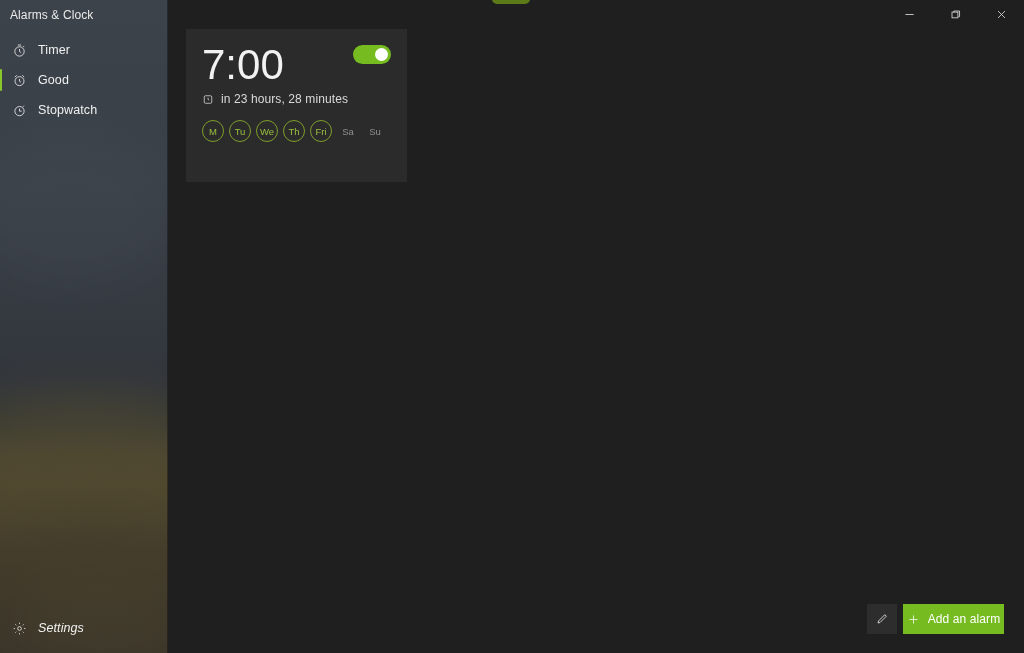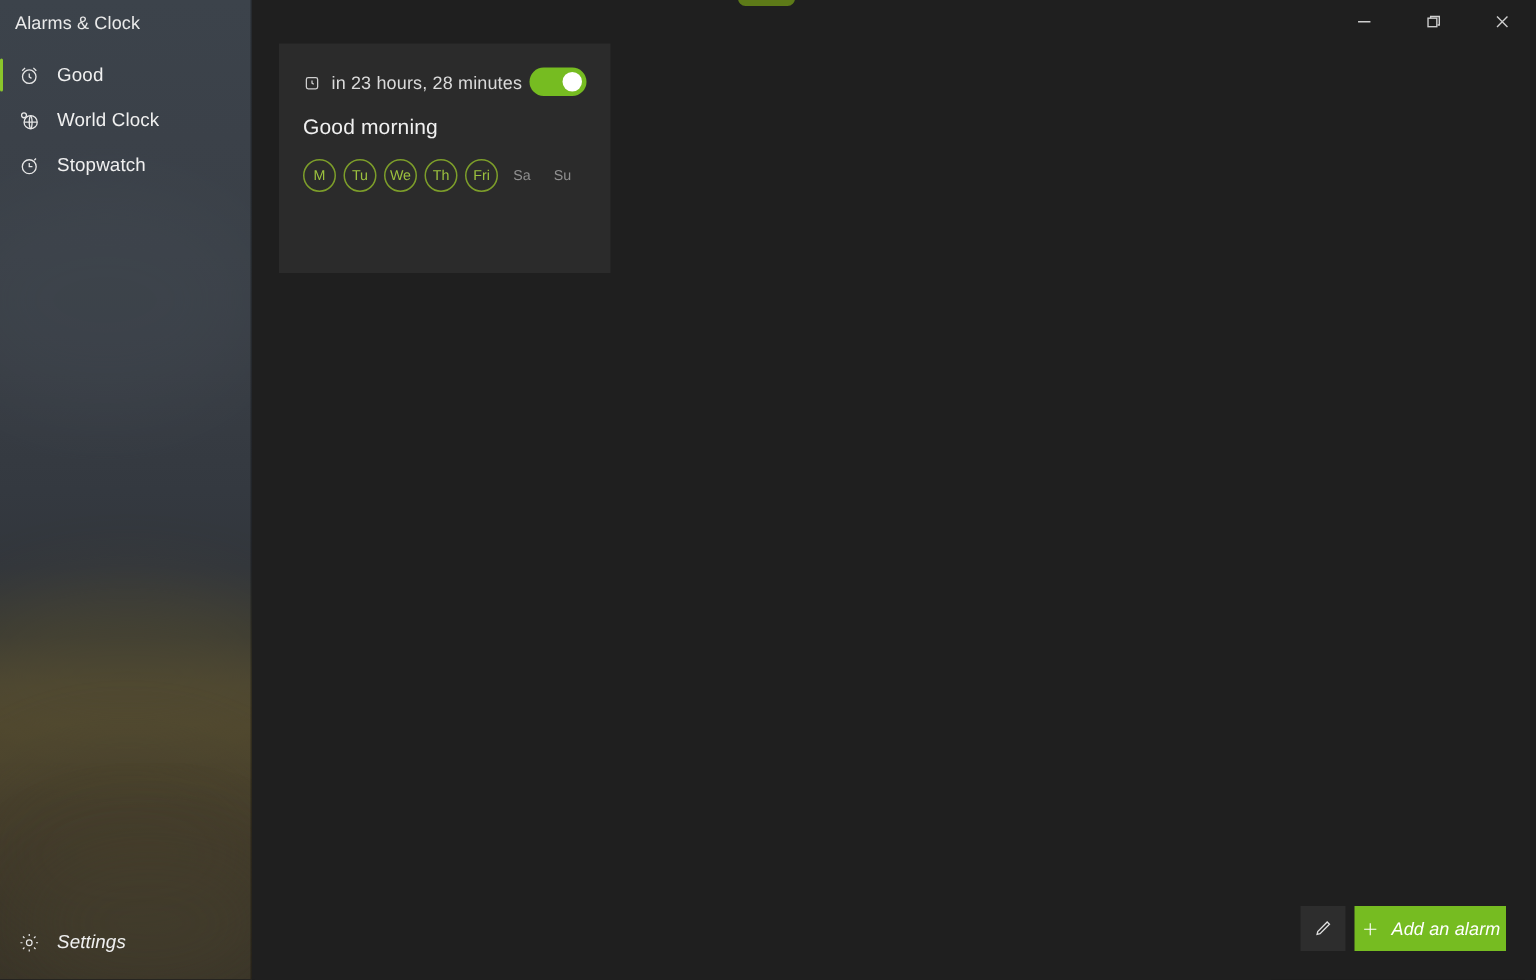--- a/index.html
+++ b/index.html
@@ -307,21 +307,20 @@
     width: 101px;
     height: 30px;
     background: #76bc21;
     display: flex;
     align-items: center;
     justify-content: center;
     color: #ffffff;
     font-size: 12px;
     letter-spacing: .1px;
     cursor: default;
-    font-style: italic;
   }
   .add-alarm-btn .plus {
     width: 14px;
     height: 14px;
     margin-right: 7px;
     display: flex;
     align-items: center;
     justify-content: center;
   }
   .add-alarm-btn .plus svg { display: block; }
@@ -334,47 +333,46 @@
   <div class="sidebar">
     <div class="blotch b1"></div>
     <div class="blotch b2"></div>
     <div class="blotch b3"></div>
     <div class="blotch b4"></div>
 
     <div class="app-title">Alarms &amp; Clock</div>
 
     <div class="nav" id="nav-list">
 
+      <div class="nav-item" style="margin-top:0">
+
+        <span class="nav-icon">
+          <svg width="15" height="15" viewBox="0 0 24 24" fill="none" stroke="currentColor" stroke-width="1.4">
+            <circle cx="12" cy="13.5" r="7.5"></circle>
+            <path d="M12 9.5v4l2.6 1.8"></path>
+            <path d="M9.4 3.2h5.2"></path>
+            <path d="M17.9 6.3l1.6-1.6"></path>
+          </svg>
+        </span>
+        <span class="nav-label">Timer</span>
+      </div>
 
       <div class="nav-item selected" style="margin-top:0">
         <span class="accent"></span>
         <span class="nav-icon">
           <svg width="15" height="15" viewBox="0 0 24 24" fill="none" stroke="currentColor" stroke-width="1.4">
             <circle cx="12" cy="13" r="7.2"></circle>
             <path d="M12 9.5v3.7l2.4 1.6"></path>
             <path d="M4.5 6.6 7.6 3.6"></path>
             <path d="M19.5 6.6 16.4 3.6"></path>
           </svg>
         </span>
         <span class="nav-label">Good</span>
       </div>
 
-      <div class="nav-item" style="margin-top:0">
-
-        <span class="nav-icon">
-          <svg width="15" height="15" viewBox="0 0 24 24" fill="none" stroke="currentColor" stroke-width="1.4">
-            <circle cx="13.5" cy="13.5" r="7"></circle>
-            <path d="M6.5 13.5h14"></path>
-            <path d="M13.5 6.5c2 2.4 2 11.6 0 14"></path>
-            <path d="M13.5 6.5c-2 2.4-2 11.6 0 14"></path>
-            <circle cx="6.4" cy="6.2" r="2.6"></circle>
-          </svg>
-        </span>
-        <span class="nav-label">World Clock</span>
-      </div>
 
       <div class="nav-item" style="margin-top:0">
 
         <span class="nav-icon">
           <svg width="15" height="15" viewBox="0 0 24 24" fill="none" stroke="currentColor" stroke-width="1.4">
             <circle cx="12" cy="13" r="7.4"></circle>
             <path d="M12 9v4h3.4"></path>
             <path d="M17.4 6.1l1.8-1.8"></path>
           </svg>
         </span>
@@ -391,36 +389,36 @@
         </svg>
       </span>
       <span class="nav-label">Settings</span>
     </div>
   </div>
 
   <div class="content">
 
     <div class="alarm-card">
 
+      <div class="alarm-time">7:00</div>
 
       <div class="alarm-toggle">
         <span class="knob"></span>
       </div>
 
       <div class="alarm-status">
         <span class="st-icon">
           <svg width="12" height="12" viewBox="0 0 24 24" fill="none" stroke="currentColor" stroke-width="1.7">
             <rect x="4.5" y="5.5" width="15" height="15" rx="2.4"></rect>
             <path d="M12 9.4v3.4l2.3 1.5"></path>
           </svg>
         </span>
         <span class="st-text">in 23 hours, 28 minutes</span>
       </div>
 
-      <div class="alarm-name">Good morning</div>
 
       <div class="days-row">
         <span class="day on">M</span>
         <span class="day on">Tu</span>
         <span class="day on">We</span>
         <span class="day on">Th</span>
         <span class="day on">Fri</span>
         <span class="day off">Sa</span>
         <span class="day off">Su</span>
       </div>

